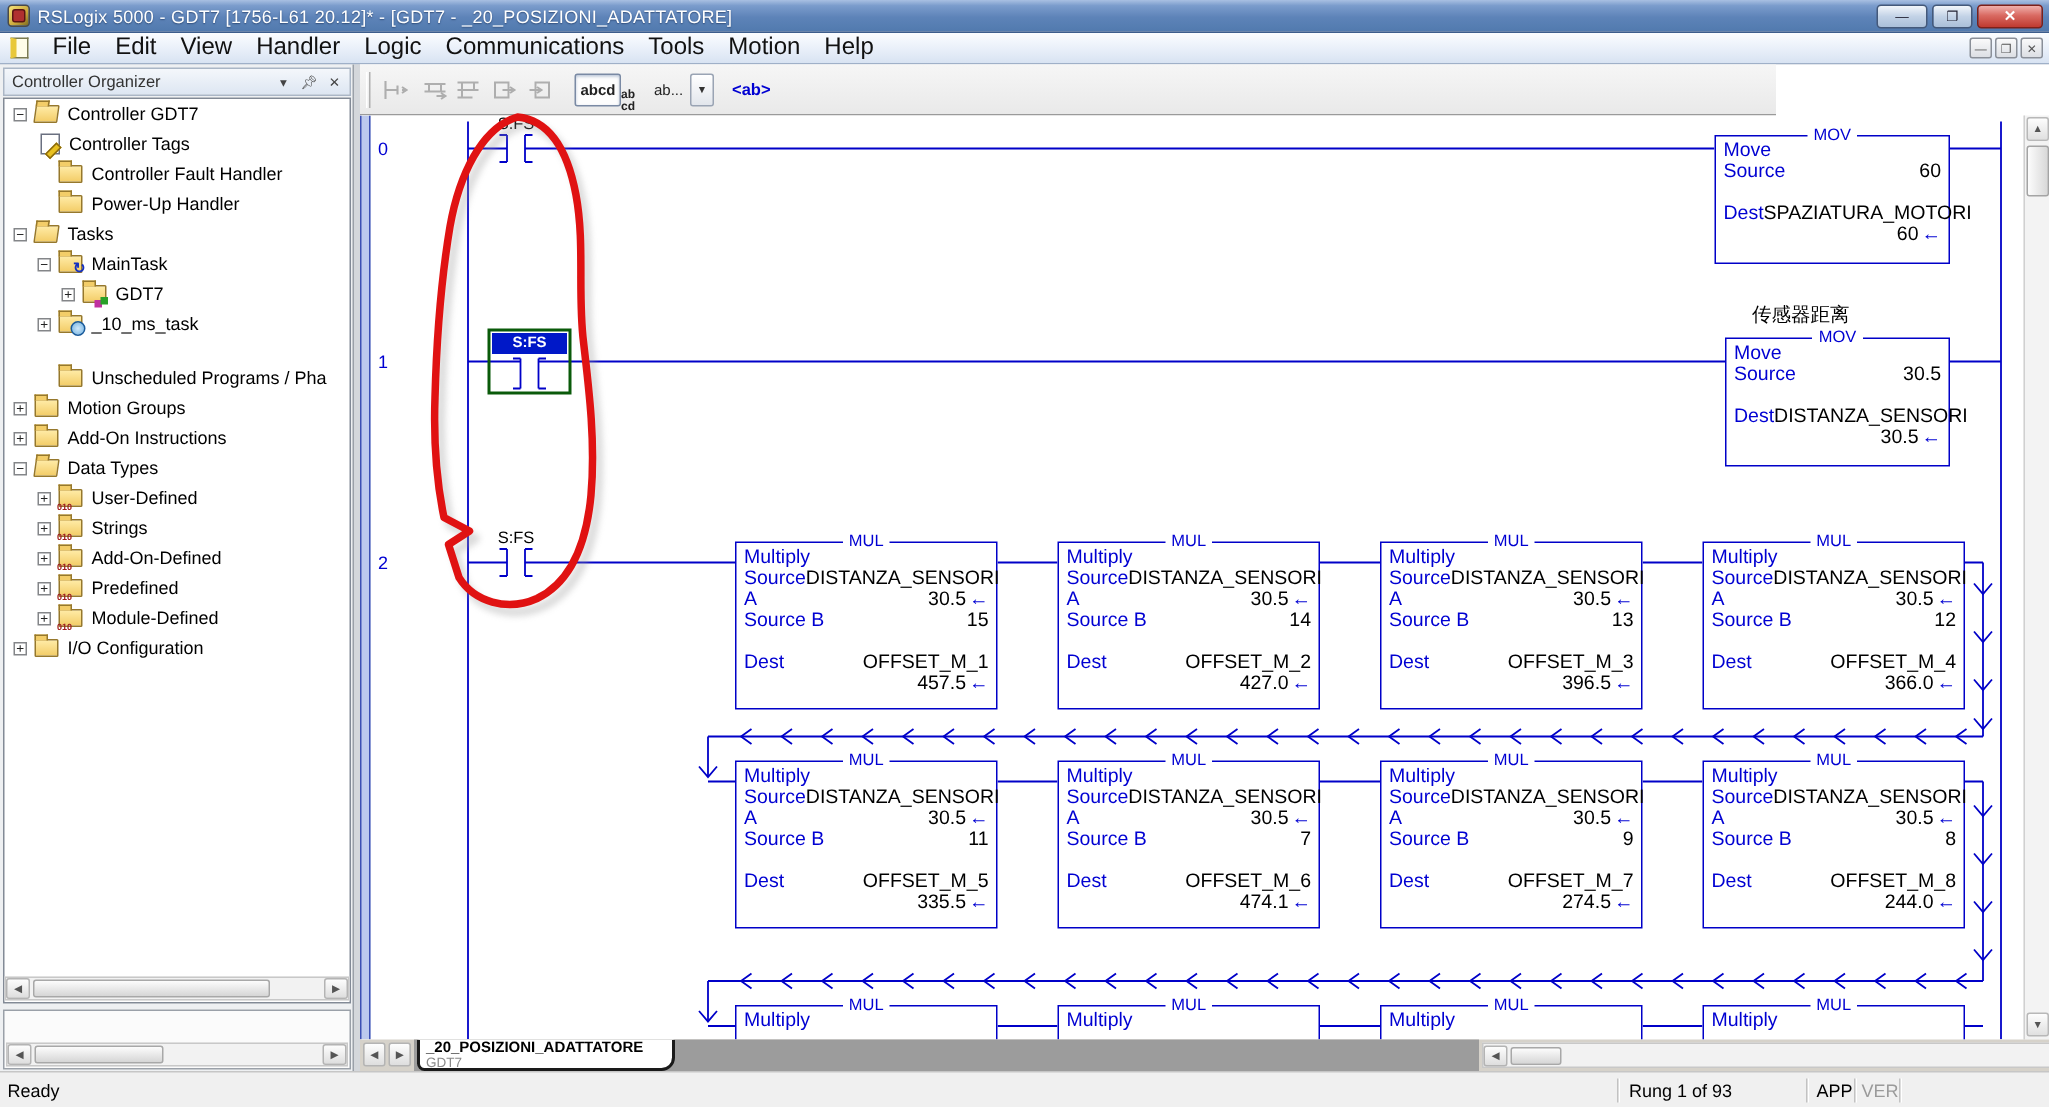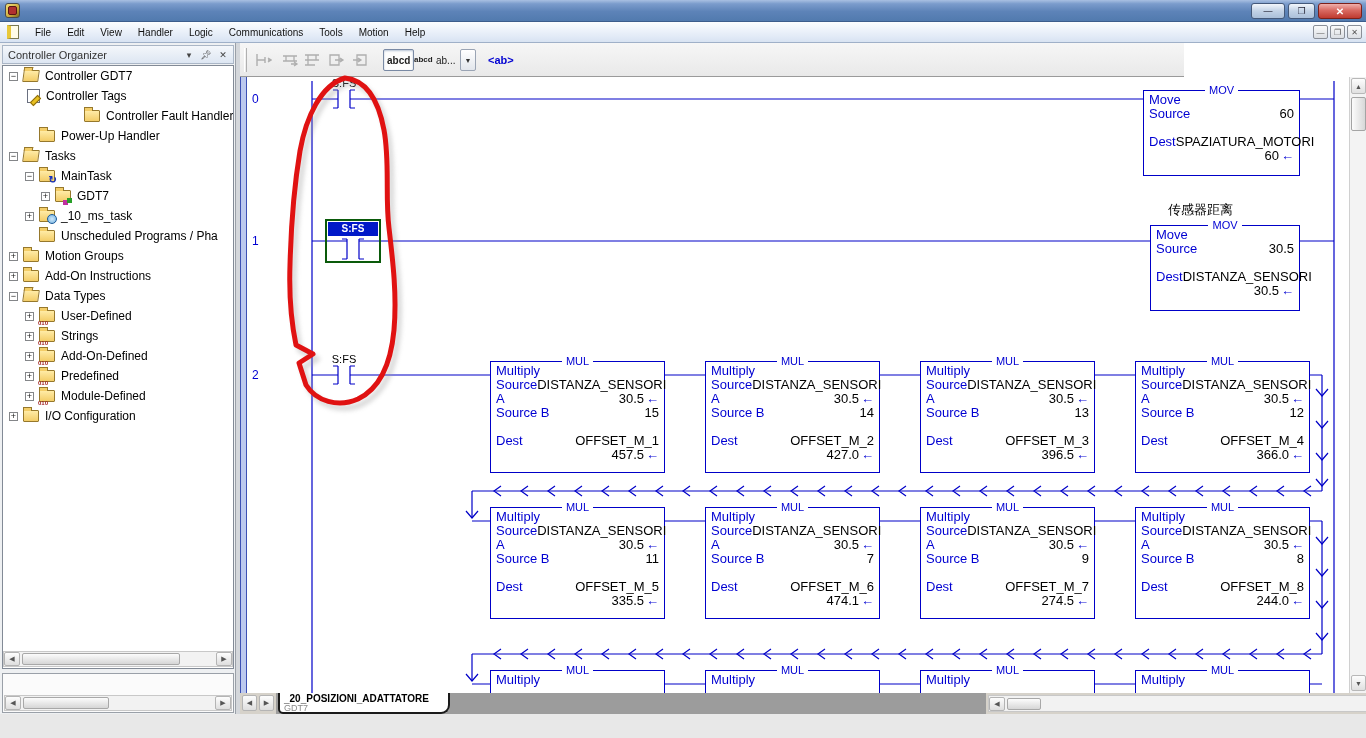--- a/index.html
+++ b/index.html
@@ -24,21 +24,21 @@
   .wbtn.min { width:34px; } .wbtn.res { width:27px; }
   .wbtn.close { width:44px; background:linear-gradient(180deg,#f0b0ac,#d96a62 45%,#bf3a30);
     border-color:#7c201a; color:#fff; font-weight:bold; font-size:10px; }
 
   
   .menubar { position:absolute; left:0; top:22px; width:1366px; height:21px;
     background:linear-gradient(180deg,#fbfdff,#e3ebf7 70%,#d8e3f2);
     border-bottom:1px solid #9fb0c8; display:flex; align-items:center; }
   .doc-icon { width:12px; height:14px; margin:0 8px 0 7px; background:#fffde8;
     border:1px solid #7a7a52; border-left:4px solid #e8c83a; }
-  .menu-item { font-size:10px; color:#111; padding:2px 8px;text-align:center; }
+  .menu-item { font-size:16px; color:#111; padding:2px 8px;text-align:center; }
   .mdibtns { position:absolute; right:4px; top:3px; display:flex; gap:2px; }
   .mdib { width:15px; height:14px; border:1px solid #8a8f98; border-radius:2px;
     background:linear-gradient(180deg,#fafafa,#dcdfe4); font-size:8px; color:#555;
     display:flex; align-items:center; justify-content:center; }
 
   
   .left-panel { position:absolute; left:0; top:43px; width:236px; height:671px;
     background:#eef0f2; border-right:1px solid #9aa0a8; }
   .org-header { position:absolute; left:2px; top:2px; width:232px; height:19px;
     background:linear-gradient(180deg,#f4f7fb,#dde6f2); border:1px solid #aab6c6;
@@ -84,21 +84,21 @@
   
   .right-area { position:absolute; left:240px; top:43px; width:1126px; height:671px; background:#fff; }
   .ladder-toolbar { position:absolute; left:0; top:0; width:944px; height:34px;
     background:linear-gradient(180deg,#f6f6f6,#e9e9e9); border-bottom:1px solid #9a9a9a; }
   .tb-grip { position:absolute; left:4px; top:5px; width:3px; height:24px;
     border-left:1px solid #fff; border-right:1px solid #b0b0b0; }
   .tbi { position:absolute; top:6px; width:22px; height:22px; display:flex; align-items:center; justify-content:center; }
   .tb-text { position:absolute; top:6px; height:22px; display:flex; align-items:center; font-size:10px; color:#222; }
   .tb-abcd { border:1px solid #7a8aa4; background:#fdfdfd; border-radius:2px; padding:0 3px;
     box-shadow:inset 0 1px 2px #b8c4d6; font-weight:bold; letter-spacing:0; }
-  .tb-ab2 { flex-direction:row; font-size:8px; line-height:8px; font-weight:bold; }
+  .tb-ab2 { flex-direction:column; font-size:8px; line-height:8px; font-weight:bold;margin-top:10px; }
   .tb-drop { border:1px solid #9aa4b4; background:linear-gradient(180deg,#fff,#e2e6ec);
     border-radius:2px; width:16px; justify-content:center; }
   .tb-tag { color:#0000d2; font-weight:bold; font-size:11px; }
 
   .ladder-wrap { position:absolute; left:0; top:34px; width:1126px; height:616px; }
   .ladder-canvas { position:absolute; left:0; top:0; width:1109px; height:616px;
     background:#fff; overflow:hidden; }
   .canvas-margin { position:absolute; left:0; top:0; width:7px; height:616px;
     background:#bcc9ee; border-left:1px solid #3c50b4; border-right:1px solid #3c50b4; }
   .rung-num { position:absolute; font-size:12px; color:#0000d2; }
@@ -151,20 +151,21 @@
   .annotation { position:absolute; left:0; top:0; width:1366px; height:738px;
     pointer-events:none; z-index:50; }
 </style>
 </head>
 <body>
 
 <div class="window">
 
   <div class="titlebar">
     <div class="app-icon"></div>
+    <div class="title-text">RSLogix 5000 - GDT7 [1756-L61 20.12]* - [GDT7 - _20_POSIZIONI_ADATTATORE]</div>
     <div class="winbtns">
       <div class="wbtn min">—</div>
       <div class="wbtn res">❐</div>
       <div class="wbtn close">✕</div>
     </div>
   </div>
 
   <div class="menubar">
     <div class="doc-icon"></div>
     <div id="menu-items" style="display:flex;">
@@ -198,21 +199,21 @@
         <div class="tree-row" style="padding-left: 6px;">
           <span class="expander">−</span>
           <span class="ic folder-open"></span>
           <span>Controller GDT7</span>
         </div>
         <div class="tree-row" style="padding-left: 10px;">
           <span class="expander none"></span>
           <span class="ic tags"></span>
           <span>Controller Tags</span>
         </div>
-        <div class="tree-row" style="padding-left: 32px; margin-left: 35px;">
+        <div class="tree-row" style="padding-left: 22px;">
           <span class="expander none"></span>
           <span class="ic folder"></span>
           <span>Controller Fault Handler</span>
         </div>
         <div class="tree-row" style="padding-left: 22px;">
           <span class="expander none"></span>
           <span class="ic folder"></span>
           <span>Power-Up Handler</span>
         </div>
         <div class="tree-row" style="padding-left: 6px;">
@@ -228,21 +229,21 @@
         <div class="tree-row" style="padding-left: 38px;">
           <span class="expander">+</span>
           <span class="ic program"></span>
           <span>GDT7</span>
         </div>
         <div class="tree-row" style="padding-left: 22px;">
           <span class="expander">+</span>
           <span class="ic clock-task"></span>
           <span>_10_ms_task</span>
         </div>
-        <div class="tree-row" style="padding-left: 22px;">
+        <div class="tree-row" style="padding-left: 22px; margin-top: 16px;">
           <span class="expander none"></span>
           <span class="ic folder"></span>
           <span>Unscheduled Programs / Pha</span>
         </div>
         <div class="tree-row" style="padding-left: 6px;">
           <span class="expander">+</span>
           <span class="ic folder"></span>
           <span>Motion Groups</span>
         </div>
         <div class="tree-row" style="padding-left: 6px;">
@@ -647,20 +648,30 @@
         <div class="t2">GDT7</div>
       </div>
       <div class="hscroll lhscroll">
         <div class="hs-btn">◀</div>
         <div class="hs-thumb" style="width:34px;"></div>
 
       </div>
     </div>
   </div>
 
+  <div class="statusbar">
+    <div class="sb-ready">Ready</div>
+    <div class="sb-div" style="left:1078px;"></div>
+    <div class="sb-rung">Rung 1 of 93</div>
+    <div class="sb-div" style="left:1204px;"></div>
+    <div class="sb-app">APP</div>
+    <div class="sb-div" style="left:1236px;"></div>
+    <div class="sb-ver">VER</div>
+    <div class="sb-div" style="left:1266px;"></div>
+  </div>
 
   <svg class="annotation" viewBox="0 0 1366 738">
     <defs>
         <filter id="blur1" x="-20%" y="-20%" width="140%" height="140%">
           <feGaussianBlur stddev="2" stdDeviation="2"></feGaussianBlur>
         </filter>
       </defs>
     <path d="M345,78 C365,80 378,98 384,130 C390,162 385,196 389,228 C393,262 397,296 394,330
              C391,362 381,388 358,399 C338,408 316,401 306,385 L299,363 L313,354 L296,345
              C291,321 289,294 290,265 C291,227 294,187 300,151 C306,117 321,85 345,78 Z" fill="none" stroke="#9a9a9a" stroke-width="6" stroke-linejoin="round" opacity="0.35" transform="translate(4,5)" filter="url(#blur1)"></path>

